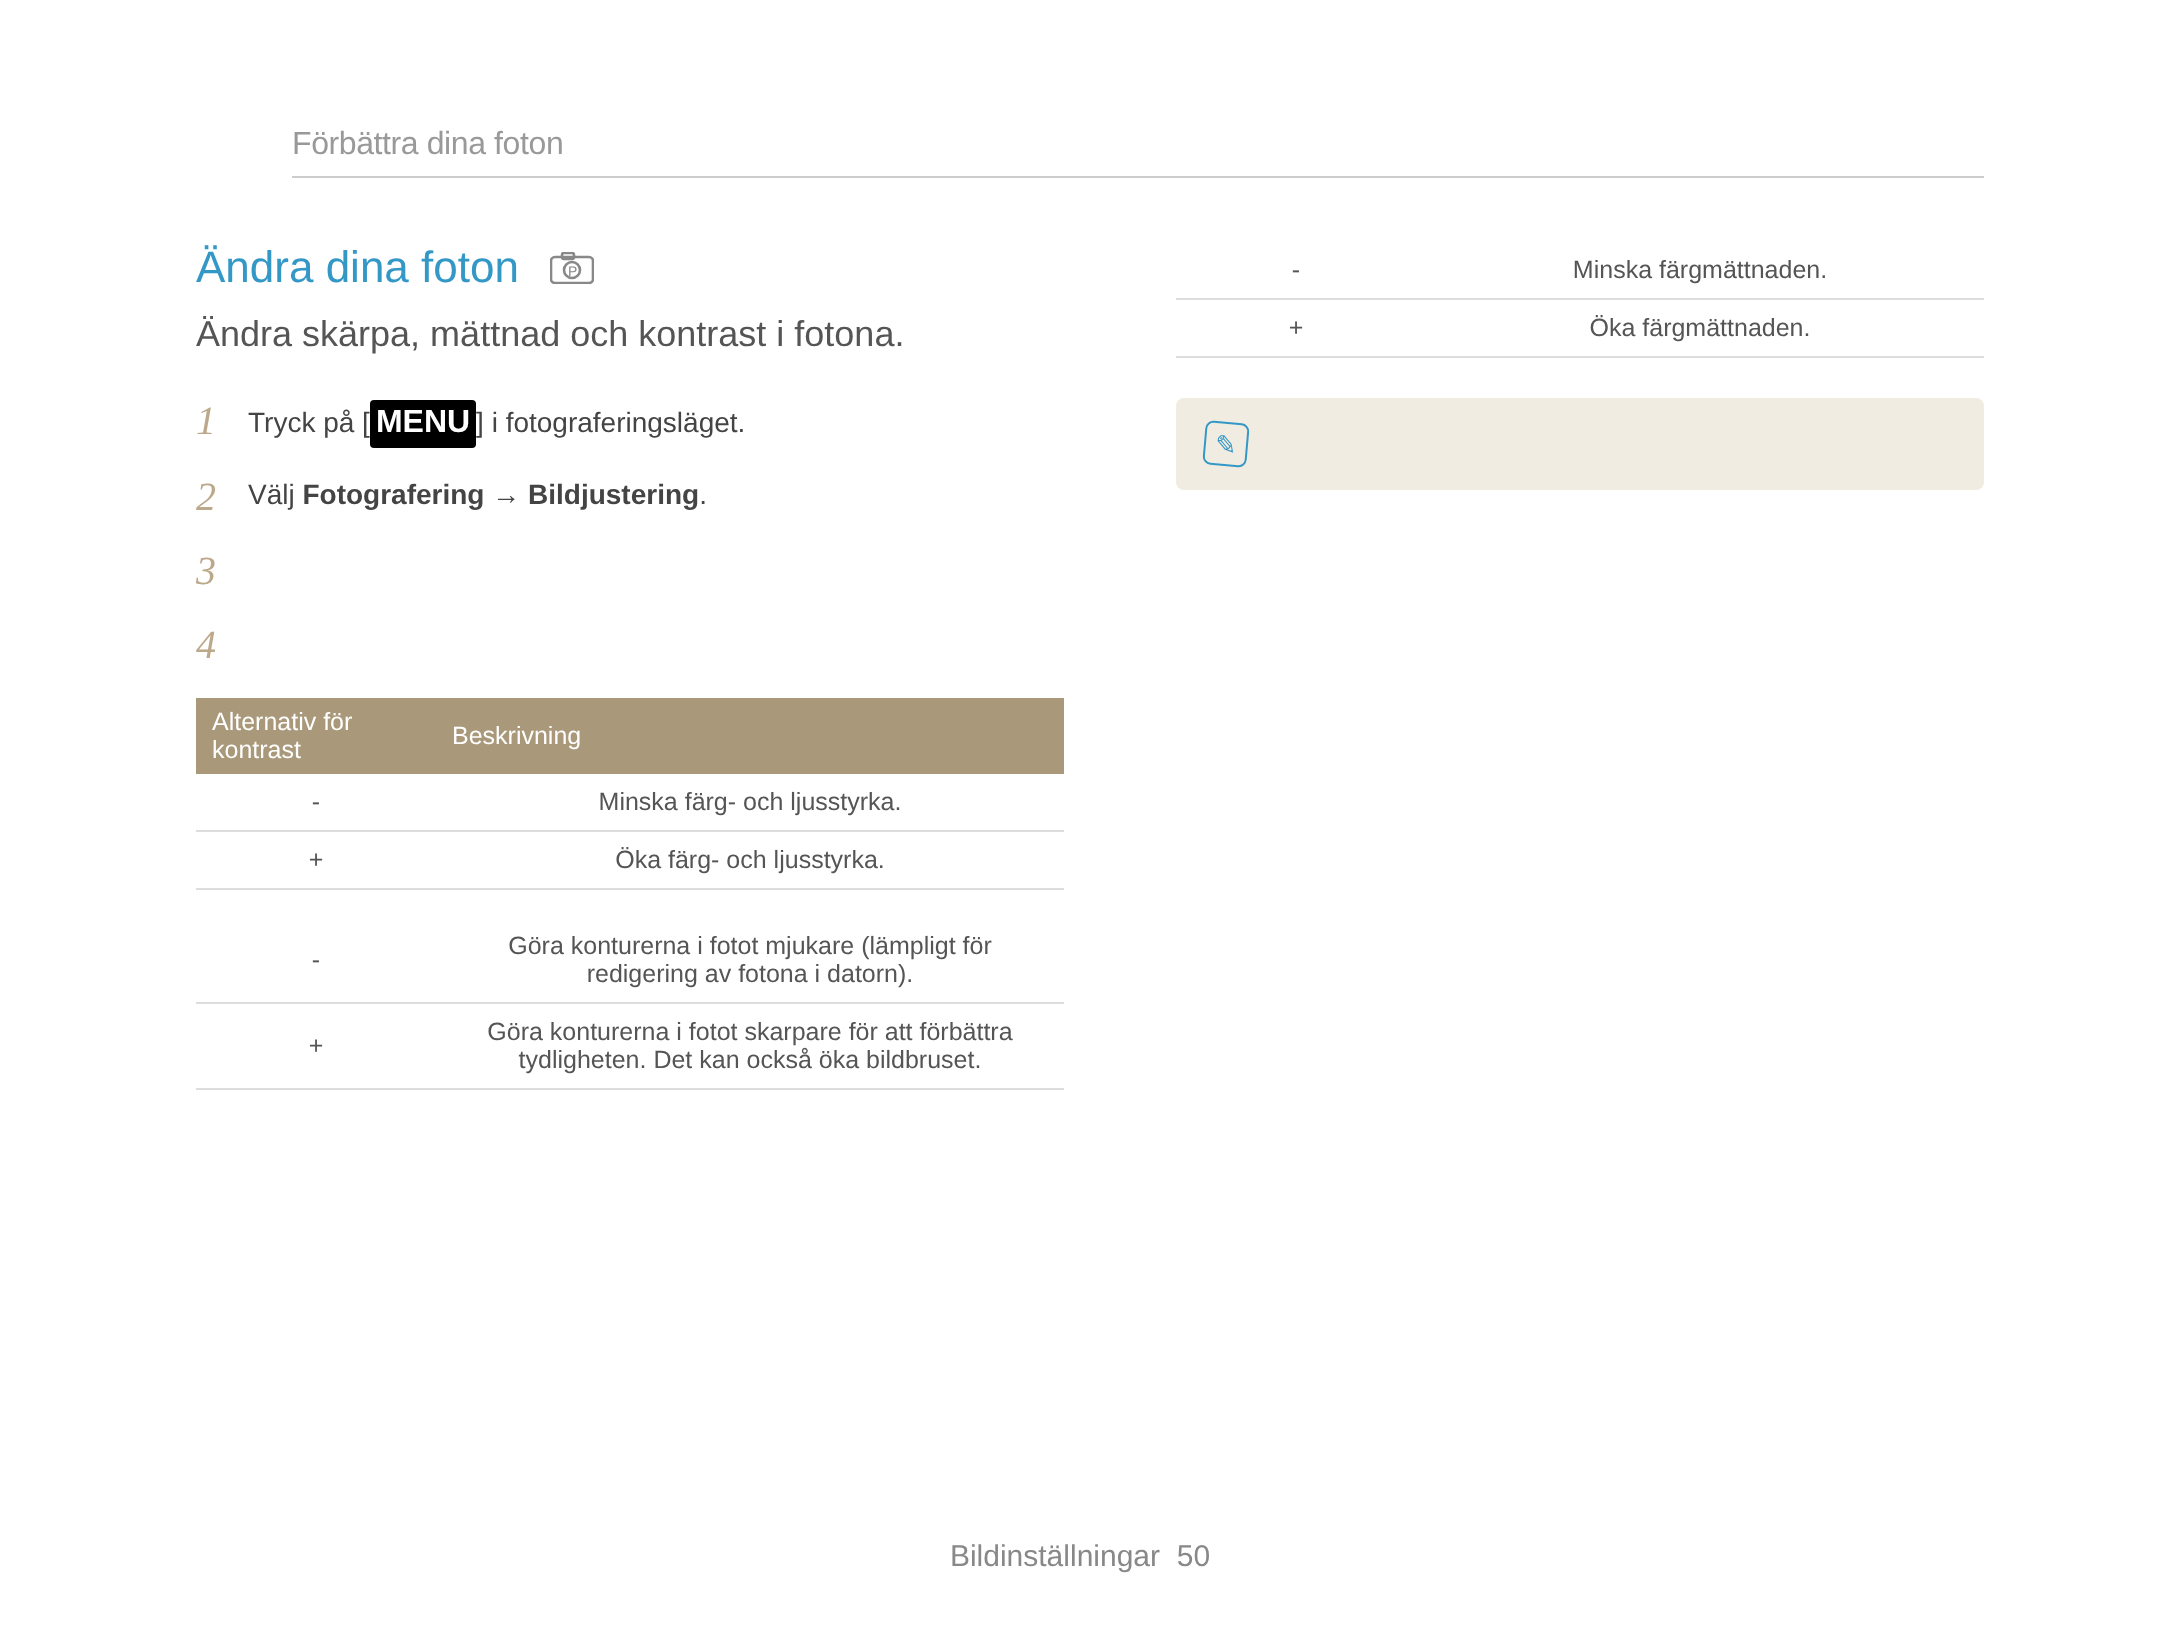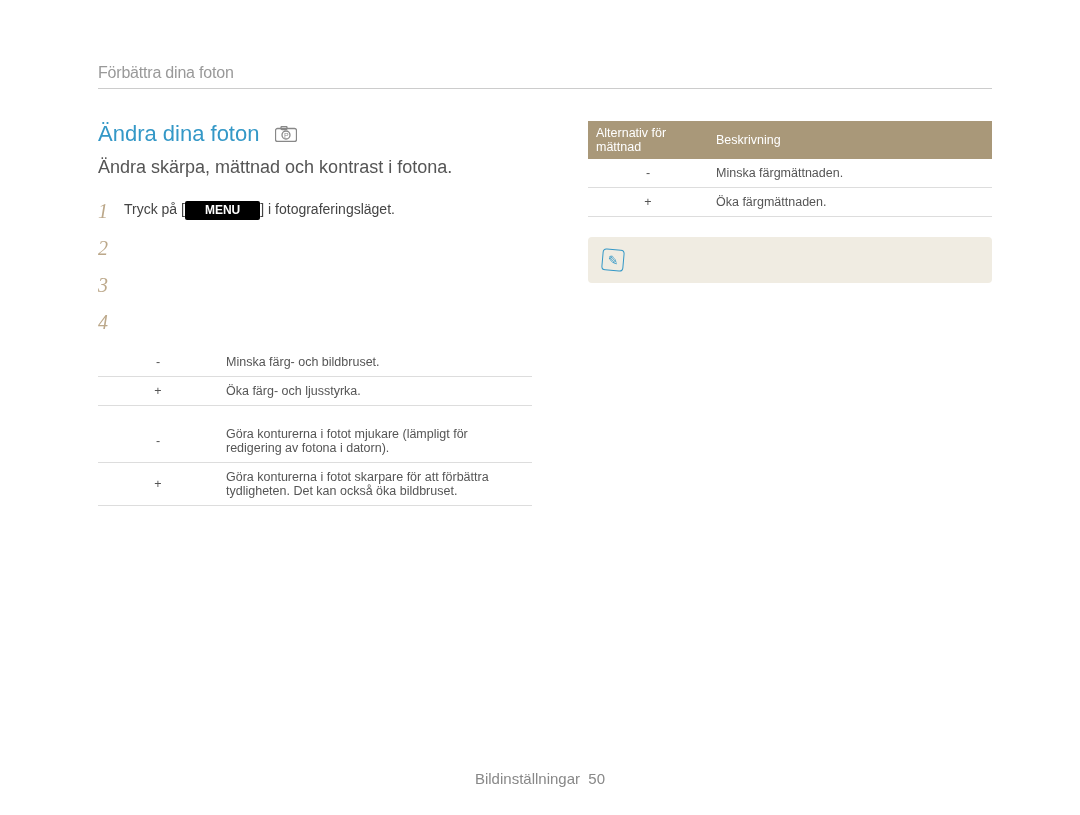--- a/index.html
+++ b/index.html
@@ -15,20 +15,21 @@
       padding: 64px 88px 0 98px;
     }
     .breadcrumb {
       font-size: 16px;
       color: #999;
       font-weight: 300;
       letter-spacing: -0.2px;
       border-bottom: 1px solid #ccc;
       padding-bottom: 6px;
       margin-bottom: 32px;
+      margin-left: 48px;
     }
     .columns {
       display: flex;
       gap: 56px;
     }
     .col-left { width: 434px; }
     .col-right { width: 404px; }
     .section-title {
       font-size: 22px;
       color: #3498c7;
@@ -49,22 +50,22 @@
       width: 26px;
       flex-shrink: 0;
       font-family: Georgia, serif;
     }
     .step-body { font-size: 14px; color: #444; line-height: 1.4; }
     .menu-chip {
       display: inline-block;
       background: #000;
       color: #fff;
       font-weight: bold;
-      font-size: 12px;
-      padding: 1px 20px;
+      font-size: 16px;
+      padding: 1px 3px;
       border-radius: 2px;
       vertical-align: middle;
     }
     .bold { font-weight: bold; }
     .sub-bullets { list-style: none; margin: 8px 0 0 0; }
     .sub-bullets li { font-size: 13px; color: #555; line-height: 1.6; }
     .sub-bullets li::before { content: "• "; margin-right: 4px; }
     table {
       width: 100%;
       border-collapse: collapse;
@@ -76,20 +77,21 @@
       color: #fff;
       text-align: left;
       font-weight: 400;
       padding: 5px 8px;
     }
     td {
       padding: 7px 8px;
       border-bottom: 1px solid #ddd;
       color: #555;
       vertical-align: middle;
+      text-align: center;
     }
     td.opt { text-align: center; width: 120px; }
     th.opt { width: 120px; }
     .note-box {
       display: flex;
       gap: 12px;
       background: #f0ece2;
       border-radius: 4px;
       padding: 12px 14px;
       margin-top: 20px;
@@ -140,34 +142,41 @@
 
       <ol class="steps">
         <li>
           <span class="step-num">1</span>
           <span class="step-body">
             <span>Tryck på [</span><span class="menu-chip">MENU</span><span>] i fotograferingsläget.</span>
           </span>
         </li>
         <li>
           <span class="step-num">2</span>
+          <span class="step-body">
+            <span>Välj </span><span class="bold">Fotografering → Bildjustering</span><span>.</span>
+          </span>
         </li>
         <li>
           <span class="step-num">3</span>
         </li>
         <li>
           <span class="step-num">4</span>
         </li>
       </ol>
 
       <table>
         <tbody>
+            <tr>
+          <th class="opt">Alternativ för kontrast</th>
+          <th>Beskrivning</th>
+        </tr>
         <tr>
           <td class="opt">-</td>
-          <td>Minska färg- och bildbruset.</td>
+          <td>Minska färg- och ljusstyrka.</td>
         </tr>
         <tr>
           <td class="opt">+</td>
           <td>Öka färg- och ljusstyrka.</td>
         </tr>
       </tbody>
         </table>
 
       <table>
         <tbody>
@@ -179,24 +188,20 @@
           <td class="opt">+</td>
           <td>Göra konturerna i fotot skarpare för att förbättra tydligheten. Det kan också öka bildbruset.</td>
         </tr>
       </tbody>
         </table>
     </div>
 
     <div class="col-right">
       <table style="margin-top:0">
         <tbody>
-            <tr>
-          <th class="opt">Alternativ för mättnad</th>
-          <th>Beskrivning</th>
-        </tr>
         <tr>
           <td class="opt">-</td>
           <td>Minska färgmättnaden.</td>
         </tr>
         <tr>
           <td class="opt">+</td>
           <td>Öka färgmättnaden.</td>
         </tr>
       </tbody>
         </table>

